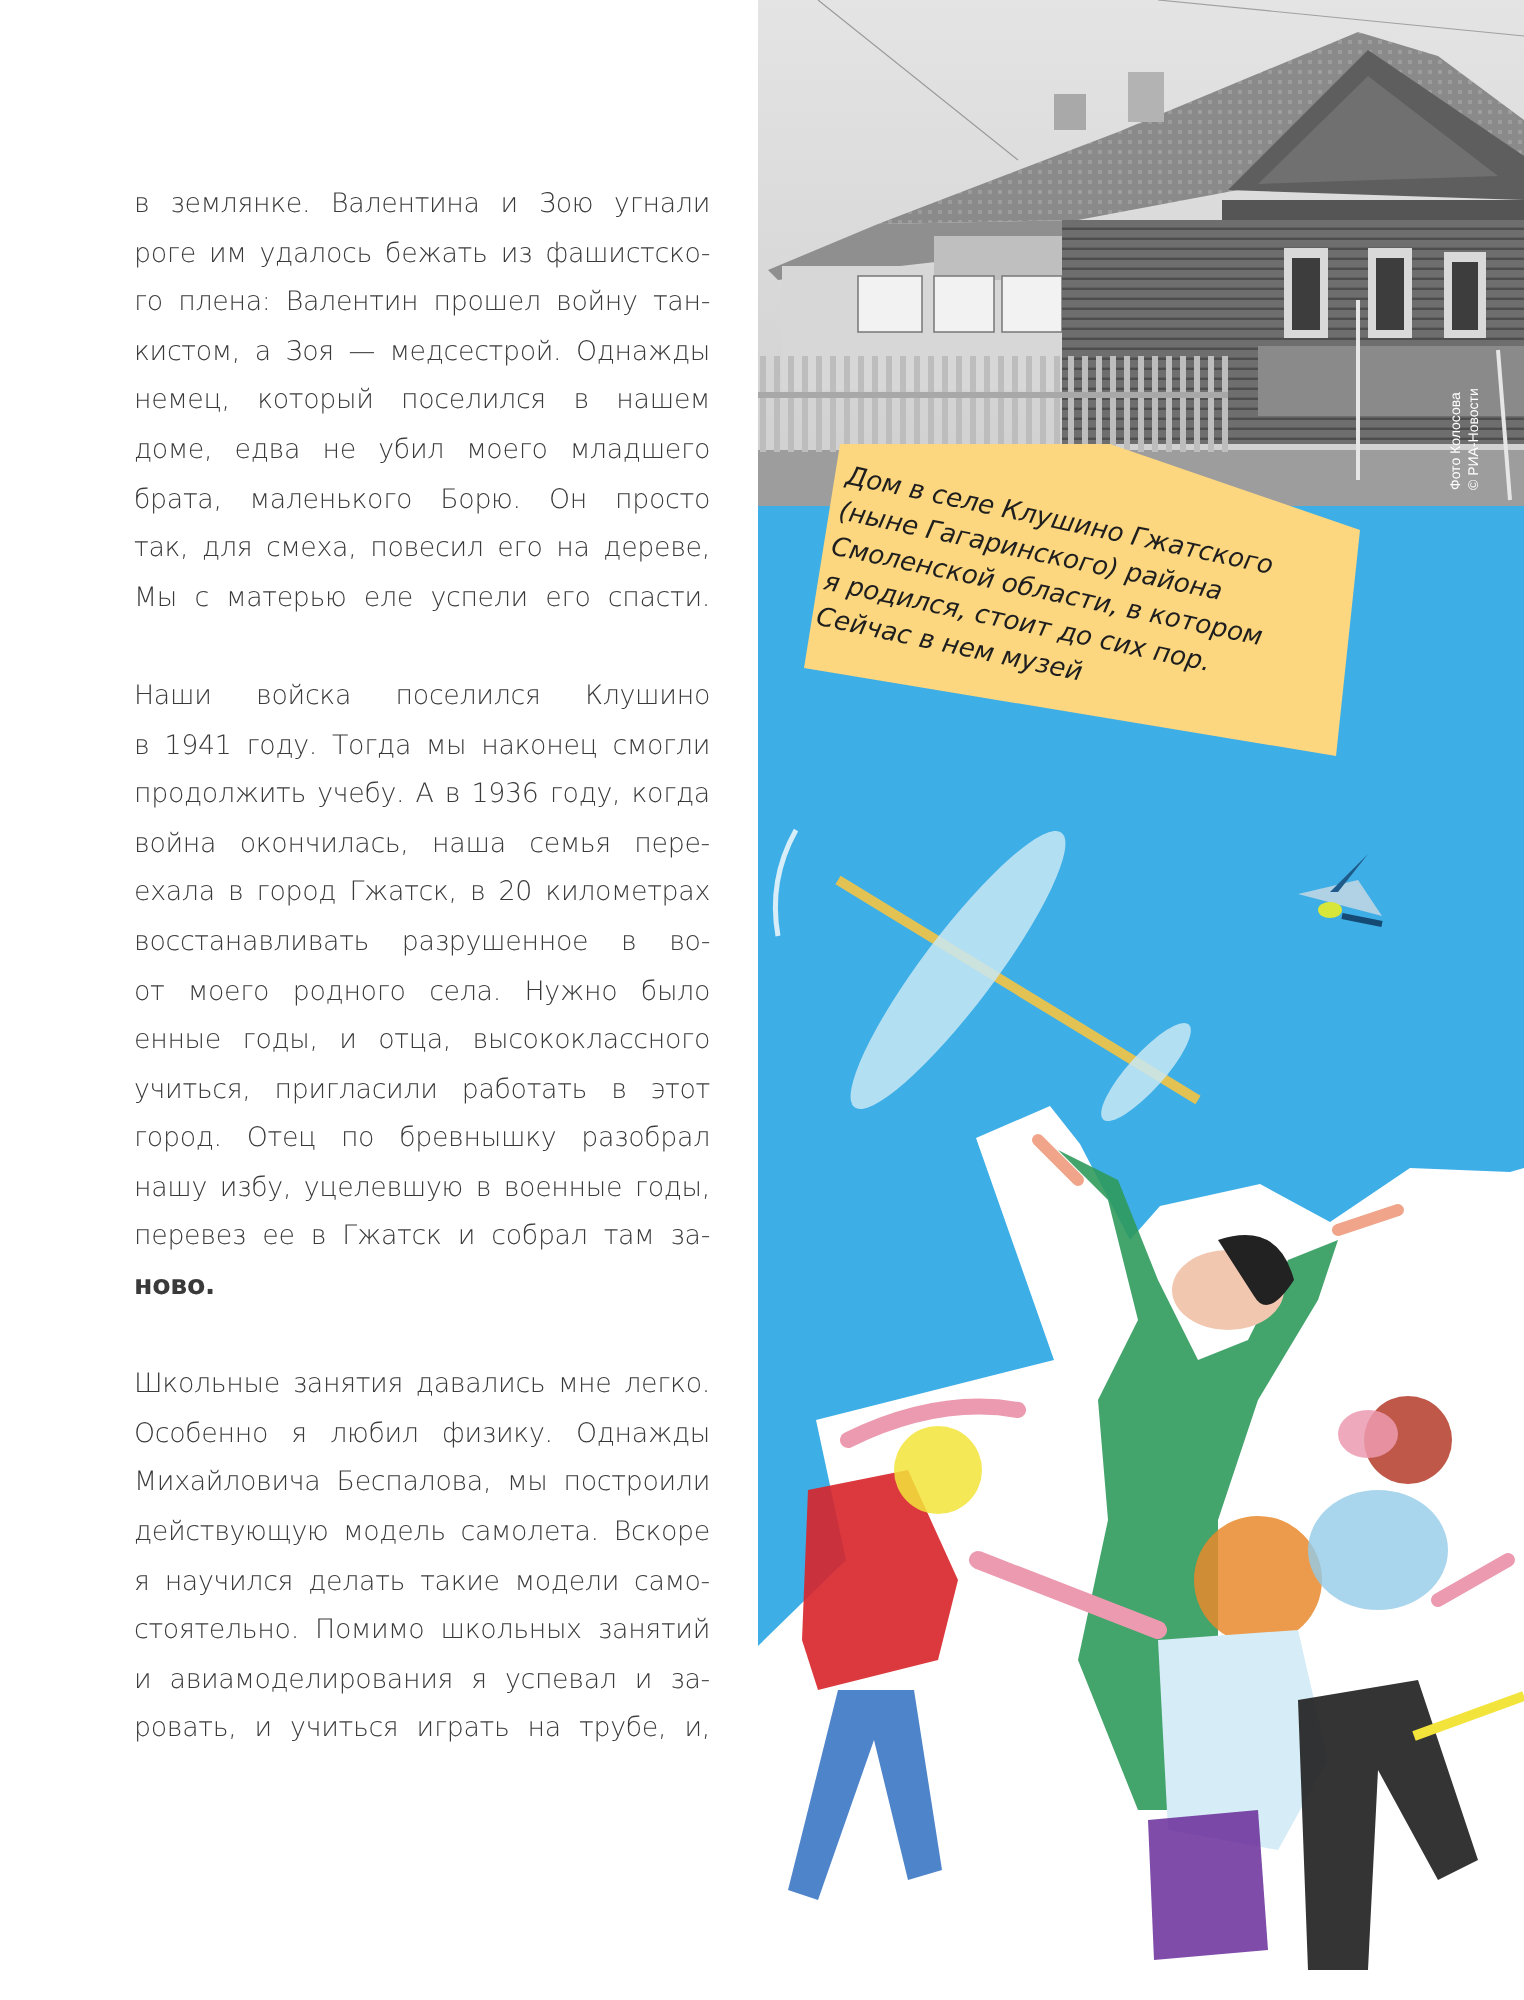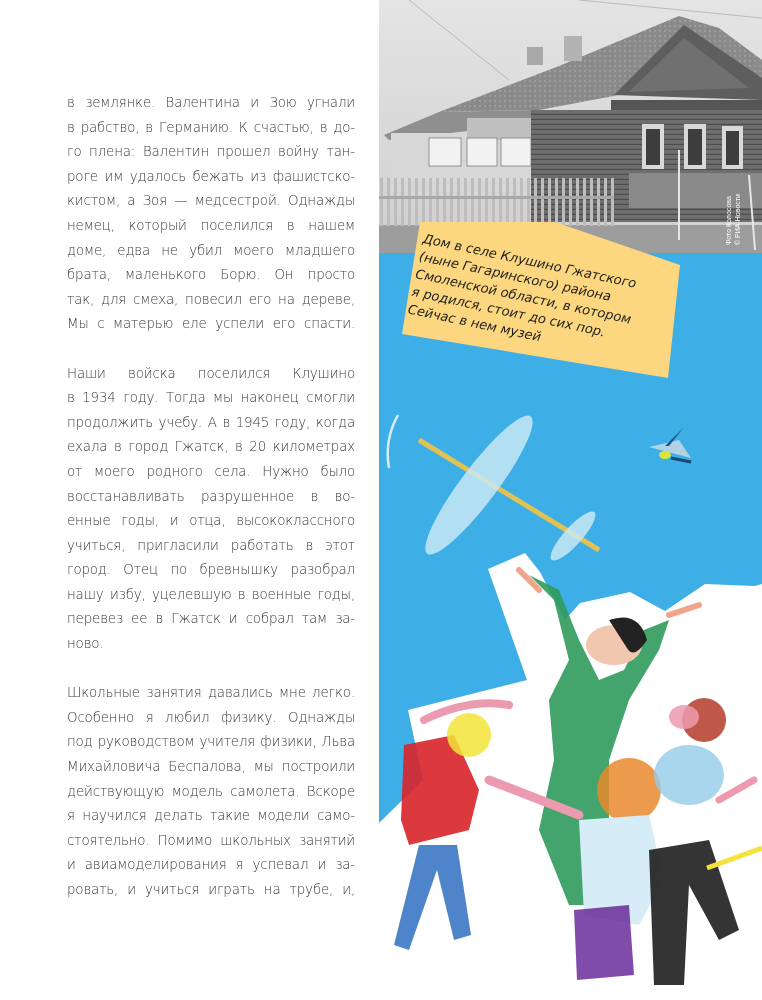--- a/index.html
+++ b/index.html
@@ -4,21 +4,21 @@
   <style>
     html, body { margin: 0; padding: 0; background: #ffffff; }
     body { width: 762px; height: 1000px; position: relative; overflow: hidden; font-family: "DejaVu Sans", sans-serif; }
     .text-column {
       position: absolute; left: 67px; top: 91px; width: 288px;
       color: #3a3a3a; font-size: 13.4px; line-height: 24.6px;
       font-family: "DejaVu Sans", sans-serif; font-weight: 300;
     }
     .para { margin: 0 0 24.6px 0; text-align: justify; text-align-last: left; hyphens: manual; }
     .line { display: block; text-align: justify; text-align-last: justify; white-space: nowrap; letter-spacing: -0.15px; }
-    .line.last { text-align-last: left; }
+    .line.last { text-align-last: left; font-weight: bold; }
 
     .art-column { position: absolute; left: 379px; top: 0; width: 383px; height: 1000px; overflow: hidden; }
     .photo { position: absolute; left: 0; top: 0; width: 383px; height: 253px; }
     .sky { position: absolute; left: 0; top: 253px; width: 383px; height: 570px; background: #3eaee6; }
     .bottom-white { position: absolute; left: 0; top: 823px; width: 383px; height: 177px; background: #fff; }
     .credit {
       position: absolute; left: 345px; top: 245px; transform-origin: 0 0; transform: rotate(-90deg);
       font-size: 7px; color: #ffffff; line-height: 9px; white-space: nowrap; font-family: "Liberation Sans", sans-serif;
     }
     .note-svg { position: absolute; left: 0; top: 0; }
@@ -28,48 +28,47 @@
     }
     .note-text span { display: block; white-space: nowrap; }
     .illus { position: absolute; left: 0; top: 0; }
   </style>
 </head>
 <body>
 
 <div class="text-column">
   <div class="para">
     <span class="line">в землянке. Валентина и Зою угнали</span>
-    <span class="line">в рабство, в Германию. К счастью, в до-</span>
+    <span class="line">роге им удалось бежать из фашистско-</span>
     <span class="line">го плена: Валентин прошел войну тан-</span>
-    <span class="line">роге им удалось бежать из фашистско-</span>
     <span class="line">кистом, а Зоя — медсестрой. Однажды</span>
     <span class="line">немец, который поселился в нашем</span>
     <span class="line">доме, едва не убил моего младшего</span>
     <span class="line">брата, маленького Борю. Он просто</span>
     <span class="line">так, для смеха, повесил его на дереве,</span>
     <span class="line">Мы с матерью еле успели его спасти.</span>
   </div>
   <div class="para">
     <span class="line">Наши войска поселился Клушино</span>
-    <span class="line">в 1934 году. Тогда мы наконец смогли</span>
-    <span class="line">продолжить учебу. А в 1945 году, когда</span>
+    <span class="line">в 1941 году. Тогда мы наконец смогли</span>
+    <span class="line">продолжить учебу. А в 1936 году, когда</span>
+    <span class="line">война окончилась, наша семья пере-</span>
     <span class="line">ехала в город Гжатск, в 20 километрах</span>
+    <span class="line">восстанавливать разрушенное в во-</span>
     <span class="line">от моего родного села. Нужно было</span>
-    <span class="line">восстанавливать разрушенное в во-</span>
     <span class="line">енные годы, и отца, высококлассного</span>
     <span class="line">учиться, пригласили работать в этот</span>
     <span class="line">город. Отец по бревнышку разобрал</span>
     <span class="line">нашу избу, уцелевшую в военные годы,</span>
     <span class="line">перевез ее в Гжатск и собрал там за-</span>
     <span class="line last">ново.</span>
   </div>
   <div class="para">
     <span class="line">Школьные занятия давались мне легко.</span>
     <span class="line">Особенно я любил физику. Однажды</span>
-    <span class="line">под руководством учителя физики, Льва</span>
     <span class="line">Михайловича Беспалова, мы построили</span>
     <span class="line">действующую модель самолета. Вскоре</span>
     <span class="line">я научился делать такие модели само-</span>
     <span class="line">стоятельно. Помимо школьных занятий</span>
     <span class="line">и авиамоделирования я успевал и за-</span>
     <span class="line">ровать, и учиться играть на трубе, и,</span>
 
   </div>
 </div>
 

